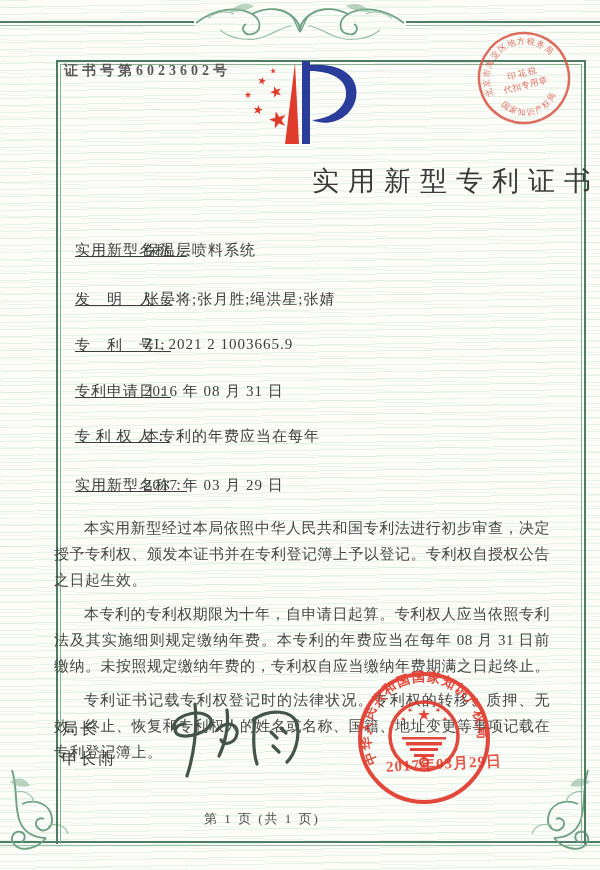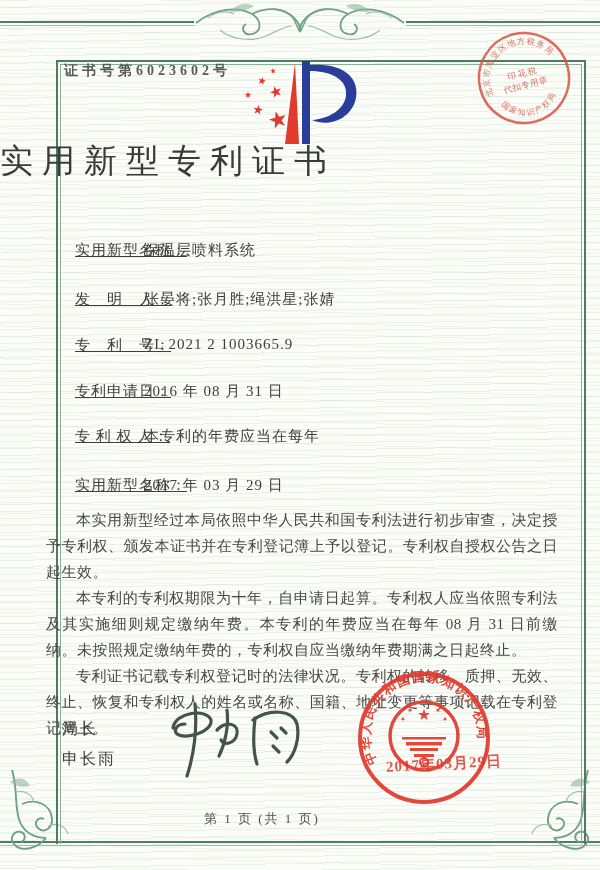--- a/index.html
+++ b/index.html
@@ -16,27 +16,27 @@
   .frame{
     position:absolute;left:56px;top:60px;width:526px;height:782px;
     border-top:2.5px solid #4d7b63;border-left:2.5px solid #4d7b63;border-right:2.5px solid #4d7b63;
   }
   .frame-inner{
     position:absolute;left:2px;top:2px;right:2px;bottom:0;
     border-top:1px solid #8ab094;border-left:1px solid #8ab094;border-right:1px solid #8ab094;
   }
   .cert-no{left:64px;top:62px;font-size:14px;letter-spacing:4px;color:#5a5a5a;font-weight:bold;}
   .logo{left:238px;top:56px;}
-  .title{left:0;top:139px;width:600px;text-align:left;font-size:33px;letter-spacing:9px;color:#3a3a3a;font-weight:500;}
+  .title{left:0;top:163px;width:600px;text-align:right;font-size:27px;letter-spacing:9px;color:#3a3a3a;font-weight:500;}
   .field-row{position:absolute;left:59px;height:22px;font-size:15px;color:#3e3e3e;white-space:nowrap;}
   .f-label{position:absolute;left:16px;letter-spacing:1px;text-decoration:underline;}
   .f-value{position:absolute;left:85px;letter-spacing:1px;text-align:right;}
   .r1{top:241px}.r2{top:290px}.r3{top:336px}.r4{top:382px}.r5{top:427px}.r6{top:476px}
   .body-text{left:46px;top:507px;width:512px;font-size:15px;line-height:26px;color:#474747;text-align:justify;}
-  .body-text p{margin:0;text-indent:2em;letter-spacing:0.5px;}
+  .body-text p{margin:8px;text-indent:2em;letter-spacing:0.5px;}
   .sign-title{left:62px;top:719px;font-size:16px;letter-spacing:2px;color:#3e3e3e;}
   .sign-name{left:62px;top:749px;font-size:16px;letter-spacing:2px;color:#3e3e3e;}
   .signature-svg{left:155px;top:696px;}
   .seal-svg{left:356px;top:670px;opacity:0.92;}
   .seal-date{left:386px;top:754px;width:140px;font-size:15px;color:#e0392b;letter-spacing:1px;transform:rotate(-3deg);font-weight:bold;opacity:0.85;}
   .tax-seal{left:474px;top:28px;transform:rotate(-14deg);opacity:0.85;}
   .footer{left:0;top:810px;width:524px;text-align:center;font-size:13px;color:#4f4f4f;letter-spacing:2px;}
   .border-svg{left:0;}
   .top-border{top:0;}
   .bottom-border{top:766px;}

